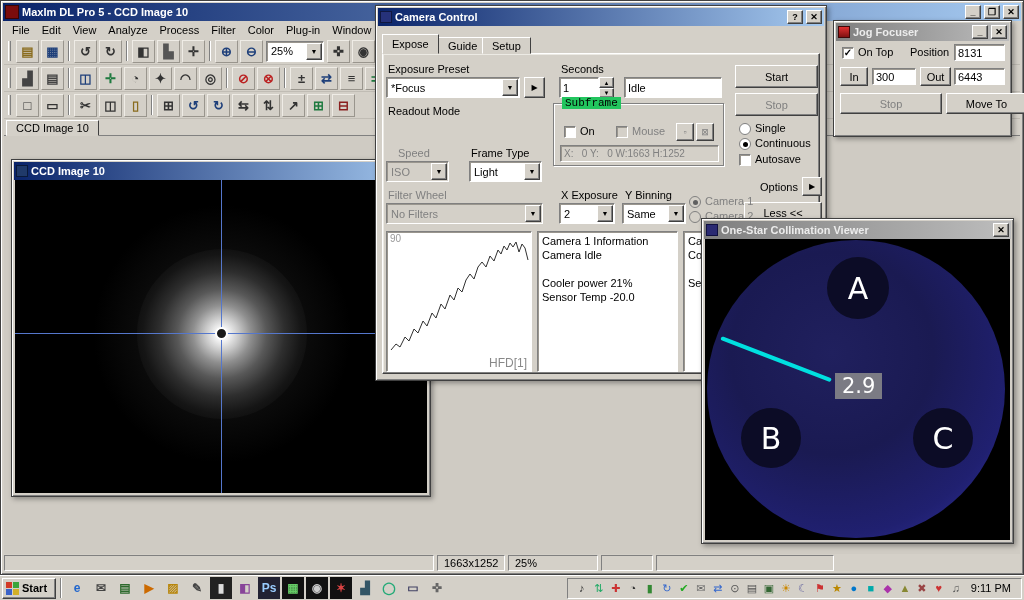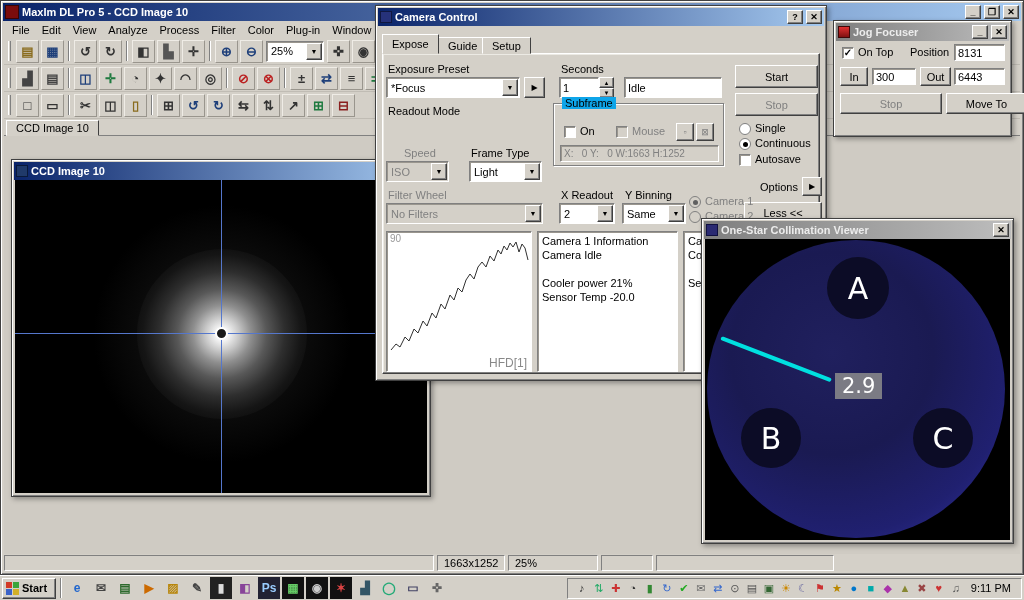--- a/index.html
+++ b/index.html
@@ -42,21 +42,21 @@
     border-color:#808080 #fff #fff #808080;box-shadow:inset 1px 1px 0 #9a968e;
     display:flex;align-items:center;justify-content:center;font-size:10px;font-weight:bold;line-height:1;}
   .checkbox.disabled{background:#D4D0C8;color:#808080;}
   .radio{position:absolute;width:12px;height:12px;border-radius:50%;background:#fff;border:1px solid #808080;
     display:flex;align-items:center;justify-content:center;}
   .radio.checked::after{content:"";width:5px;height:5px;border-radius:50%;background:#000;}
   .radio.disabled{background:#D4D0C8;}
   .radio.disabled.checked::after{background:#606060;}
 
   .groupbox{position:absolute;border:1px solid #808080;box-shadow:inset 1px 1px 0 #fff,1px 1px 0 #fff;}
-  .groupbox .legend{position:absolute;top:-7px;left:8px;background:#0ea5e9;padding:0 3px;}
+  .groupbox .legend{position:absolute;top:-7px;left:8px;background:#22c55e;padding:0 3px;font-family:Liberation Mono, monospace;}
 
   
   .menubar{position:absolute;left:3px;right:3px;top:20px;height:17px;display:flex;align-items:center;padding-left:2px;}
   .menu-item{padding:1px 6px;}
   .toolrow{position:absolute;left:3px;height:27px;display:flex;align-items:center;padding-left:2px;
     border-bottom:1px solid #c0bcb4;}
   .grip{width:3px;height:20px;border-left:1px solid #fff;border-right:1px solid #808080;margin:0 4px 0 2px;}
   .tb{width:23px;height:23px;margin:1px;background:#D4D0C8;border:1px solid;border-color:#EFECE6 #99958d #99958d #EFECE6;
     display:flex;align-items:center;justify-content:center;font-size:13px;font-weight:bold;line-height:1;}
   .tsep{width:2px;height:20px;border-left:1px solid #808080;border-right:1px solid #fff;margin:0 3px;display:inline-block;}
@@ -304,37 +304,37 @@
     <span class="radio" style="left:363px;top:117px;"></span>
     <span class="lbl" style="left:379px;top:116px;">Single</span>
     <span class="radio checked" style="left:363px;top:132px;"></span>
     <span class="lbl" style="left:379px;top:131px;">Continuous</span>
     <span class="checkbox" style="left:363px;top:148px;"></span>
     <span class="lbl" style="left:379px;top:147px;">Autosave</span>
     <span class="lbl" style="left:384px;top:175px;">Options</span>
     <span class="btn" style="left:426px;top:171px;width:20px;height:19px;font-size:8px;">▶</span>
     <span class="btn" style="left:368px;top:196px;width:78px;height:22px;">Less &lt;&lt;</span>
 
-    <span class="lbl disabled" style="left:28px;top:141px;text-align:center;">Speed</span>
+    <span class="lbl disabled" style="left:22px;top:141px;text-align:center;">Speed</span>
     <span class="combo disabled" style="left:10px;top:155px;width:63px;">
       <span class="ctext">ISO</span>
       <span class="arrow">▼</span>
     </span>
     <span class="lbl" style="left:95px;top:141px;">Frame Type</span>
     <span class="combo" style="left:93px;top:155px;width:73px;">
       <span class="ctext">Light</span>
       <span class="arrow">▼</span>
     </span>
 
     <span class="lbl disabled" style="left:12px;top:183px;">Filter Wheel</span>
     <span class="combo disabled" style="left:10px;top:197px;width:157px;">
       <span class="ctext">No Filters</span>
       <span class="arrow">▼</span>
     </span>
-    <span class="lbl" style="left:185px;top:183px;">X Readout</span>
+    <span class="lbl" style="left:185px;top:183px;">X Exposure</span>
     <span class="combo" style="left:183px;top:197px;width:56px;">
       <span class="ctext">2</span>
       <span class="arrow">▼</span>
     </span>
     <span class="lbl" style="left:249px;top:183px;">Y Binning</span>
     <span class="combo" style="left:246px;top:197px;width:64px;">
       <span class="ctext">Same</span>
       <span class="arrow">▼</span>
     </span>
 

